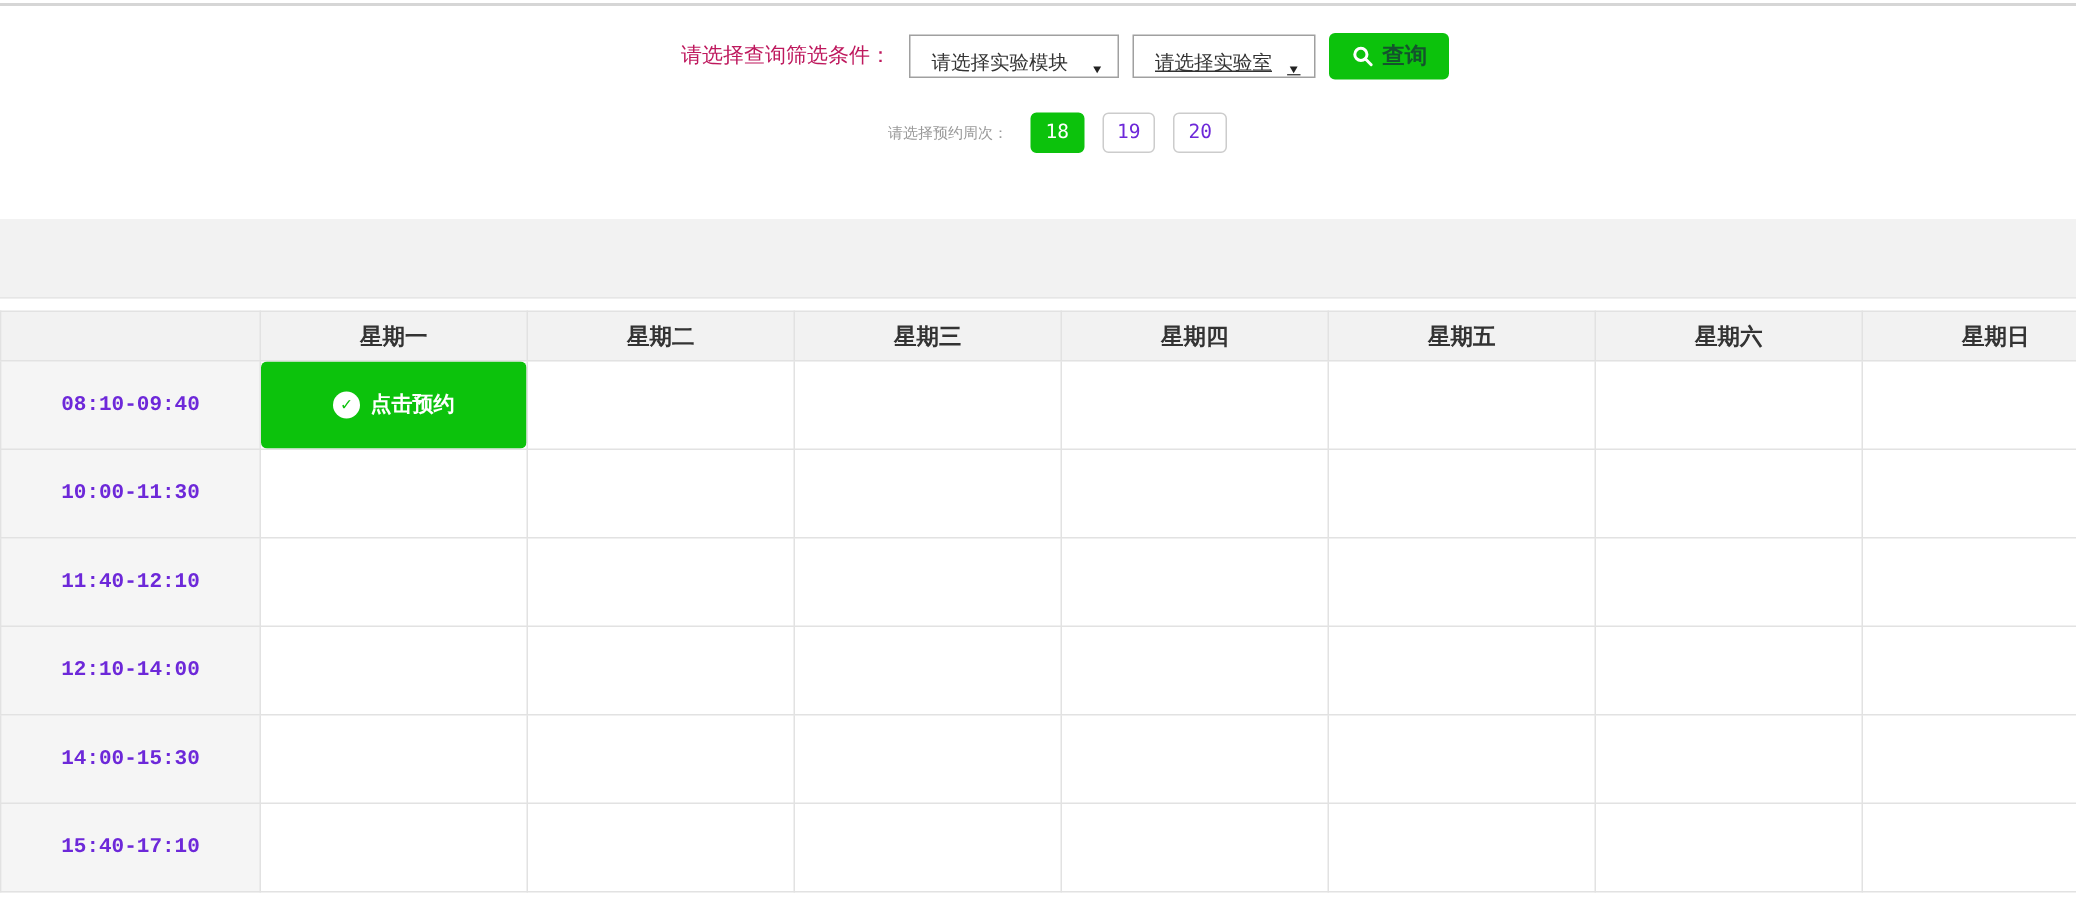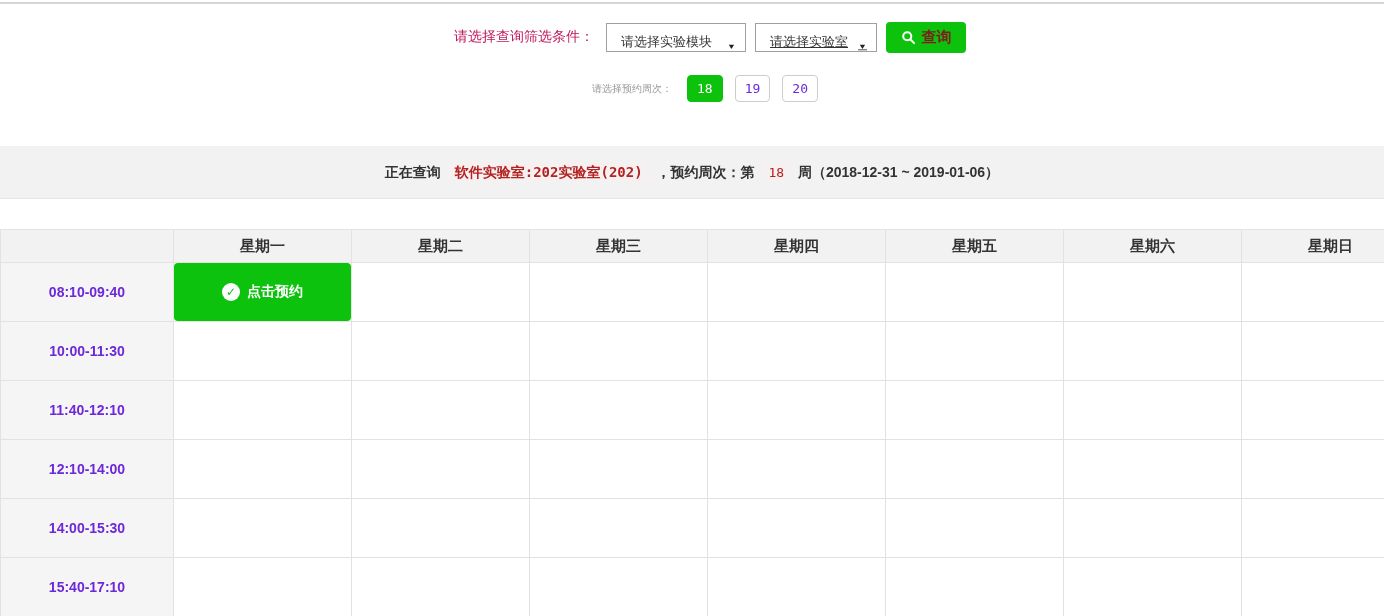--- a/index.html
+++ b/index.html
@@ -24,21 +24,21 @@
     display:inline-flex;align-items:flex-end;justify-content:space-between;
     height:29px;border:1px solid #a0a0a0;background:#fff;
     font-size:13px;color:#333;padding:0 9px 0 14px;margin-right:9px;cursor:pointer;
   }
   .select.module{width:140px;}
   .select.room{width:122px;text-decoration:underline;}
   .select .arrow{font-size:9px;color:#222;margin-left:8px;transform:scaleY(.85);}
   .btn-search{
     display:inline-flex;align-items:center;justify-content:center;gap:6px;
     width:80px;height:31px;border:none;border-radius:4px;background:var(--green);
-    color:#7f1d1d;font-size:15px;font-weight:bold;cursor:pointer;
+    color:#14532d;font-size:15px;font-weight:bold;cursor:pointer;
     font-family:"Liberation Sans","DejaVu Sans",sans-serif;
   }
 
   
   .week-row{display:flex;justify-content:center;align-items:center;margin-top:23px;height:27px;transform:translateX(16px);}
   .week-label{color:#999;font-size:10px;margin-right:9px;}
   .week-btn{
     display:inline-flex;align-items:center;justify-content:center;
     min-width:35px;height:27px;padding:0 9px;margin:0 6px;
     border:1px solid #ccc;border-radius:4px;background:#fff;color:#6d28d9;
@@ -54,21 +54,21 @@
   }
   .status-line{white-space:nowrap;}
   .chip{
     font-family:"DejaVu Sans Mono","Liberation Mono",monospace;font-size:13px;font-weight:normal;
     color:var(--chip-red);background:var(--chip-bg);border-radius:3px;
     padding:1px 5px;margin:0 5px;
   }
   .chip.lab{font-weight:bold;font-size:14px;}
 
   
-  .table-wrap{margin-top:30px;}
+  .table-wrap{margin-top:8px;font-family:Liberation Mono, monospace;}
   table{border-collapse:collapse;table-layout:fixed;width:1419px;}
   th,td{border:1px solid var(--border);padding:0;}
   thead th{height:33px;background:#f2f2f2;font-size:15px;font-weight:bold;text-align:center;color:#333;}
   td.time{height:59px;background:var(--graybg);font-size:14px;font-weight:bold;text-align:center;color:#6d28d9;}
   td.slot{height:59px;background:#fff;}
   .booking{
     width:100%;height:100%;border-radius:4px;background:var(--green);
     display:flex;align-items:center;justify-content:center;gap:7px;
     color:#fff;font-size:14px;font-weight:bold;cursor:pointer;
   }
@@ -103,27 +103,20 @@
 </div>
 
 <div class="week-row">
   <span class="week-label">请选择预约周次：</span>
   <button class="week-btn active">18</button>
   <button class="week-btn">19</button>
   <button class="week-btn">20</button>
 </div>
 
 <div class="status-bar">
-  <div class="status-line">
-    <span>正在查询</span>
-    <span class="chip lab">软件实验室:202实验室(202)</span>
-    <span>，预约周次：第</span>
-    <span class="chip">18</span>
-    <span>周（2018-12-31 ~ 2019-01-06）</span>
-  </div>
 </div>
 
 <div class="table-wrap">
   <table>
     <colgroup>
       <col style="width:173px">
       <col style="width:178px">
         <col style="width:178px">
         <col style="width:178px">
         <col style="width:178px">

